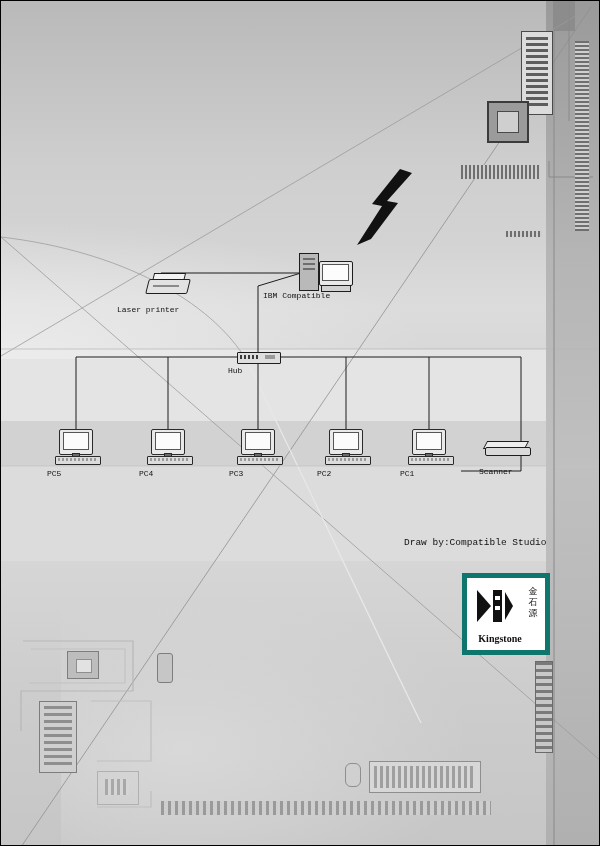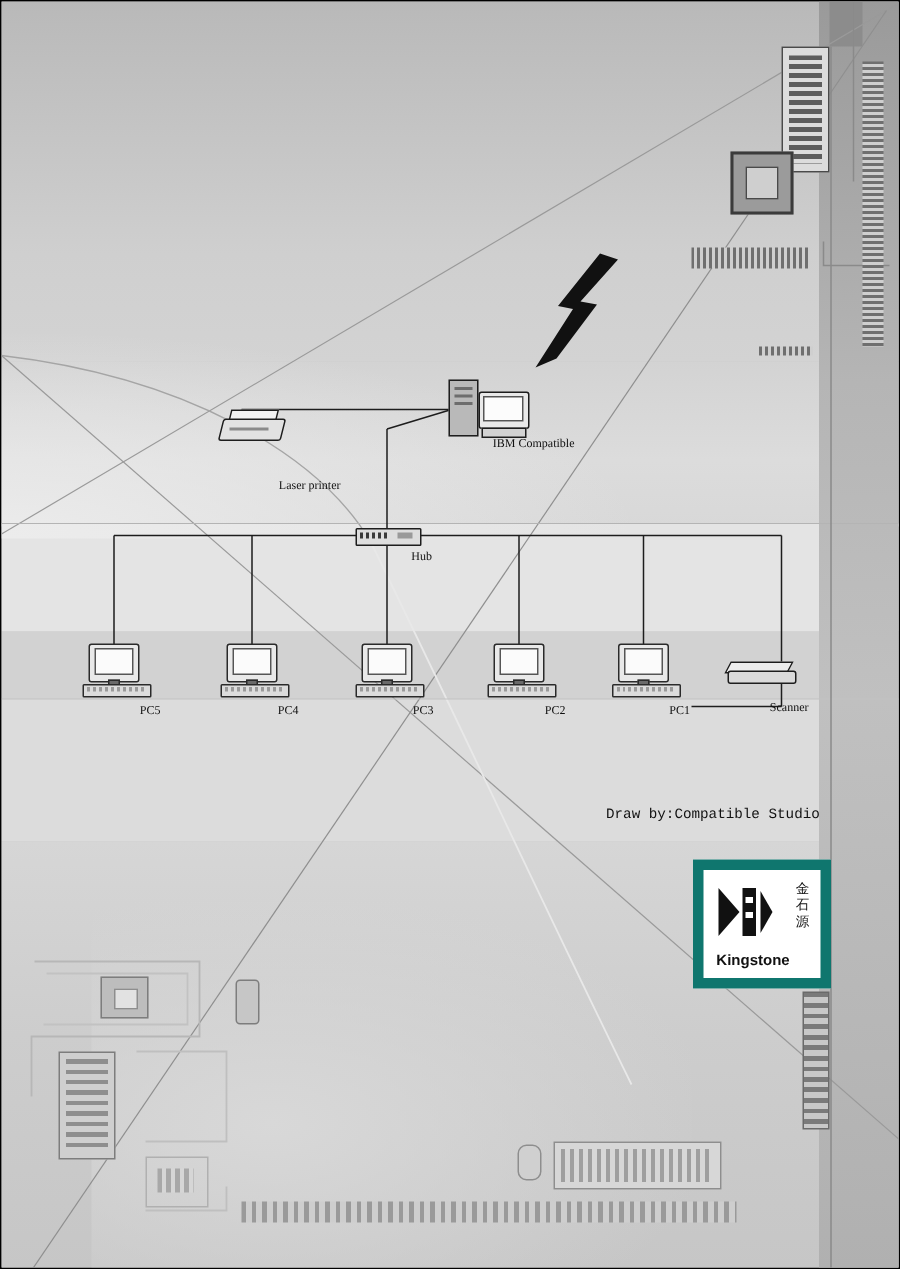--- a/index.html
+++ b/index.html
@@ -31,23 +31,23 @@
   .bg-soft2{left:60px;top:600px;width:400px;height:246px;
     background:radial-gradient(ellipse at 30% 60%,#d8d8d8 0%,rgba(216,216,216,0) 75%);}
 
   
   svg.lines{position:absolute;left:0;top:0;width:600px;height:846px;pointer-events:none;}
 
   
   .node{position:absolute;}
   .caption{
     position:absolute;
-    font-family:Liberation Serif, serif;
+    font-family:Liberation Mono, monospace;
     font-size:8px;color:#111;white-space:nowrap;
-    text-align:right;
+    text-align:left;
   }
   
   .pc{width:44px;height:36px;position:absolute;}
   .pc .mon{position:absolute;left:4px;top:0;width:32px;height:24px;
     background:#e9e9e9;border:1px solid #2a2a2a;border-radius:2px;}
   .pc .scr{position:absolute;left:8px;top:3px;width:24px;height:16px;
     background:#fbfbfb;border:1px solid #555;}
   .pc .neck{position:absolute;left:17px;top:24px;width:6px;height:3px;background:#6a6a6a;border:1px solid #2a2a2a;}
   .pc .base{position:absolute;left:0;top:27px;width:44px;height:7px;
     background:#dcdcdc;border:1px solid #2a2a2a;border-radius:1px;}
@@ -122,26 +122,26 @@
     background:#cfcfcf;border:1px solid #7d7d7d;}
   .bl-coil .w{position:absolute;left:4px;top:4px;width:28px;height:62px;
     background:repeating-linear-gradient(180deg,#8e8e8e 0 3px,#cfcfcf 3px 7px);}
   .bl-sq{position:absolute;left:96px;top:770px;width:40px;height:32px;border:1px solid #b0b0b0;}
   .bl-sq2{position:absolute;left:104px;top:778px;width:24px;height:16px;
     background:repeating-linear-gradient(90deg,#a8a8a8 0 3px,#d6d6d6 3px 6px);}
   .rcol-strip{position:absolute;left:534px;top:660px;width:16px;height:90px;
     background:repeating-linear-gradient(180deg,#7a7a7a 0 3px,#c8c8c8 3px 7px);border:1px solid #6a6a6a;}
 
   
-  .logo{position:absolute;left:461px;top:572px;width:78px;height:72px;background:#fff;border:7px solid #0f766e;}
+  .logo{position:absolute;left:461px;top:572px;width:78px;height:72px;background:#fff;border:5px solid #0f766e;}
   .logo .mark{position:absolute;left:8px;top:8px;width:40px;height:40px;}
   .logo .cn{position:absolute;right:5px;top:8px;width:14px;
     font-family:"DejaVu Sans", sans-serif;font-size:9px;line-height:11px;color:#111;text-align:center;}
   .logo .name{position:absolute;left:0;bottom:6px;width:66px;text-align:center;
-    font-family:Liberation Sans, sans-serif;font-weight:bold;font-size:10px;color:#111;letter-spacing:0px;}
+    font-family:Liberation Serif, serif;font-weight:bold;font-size:10px;color:#111;letter-spacing:0px;}
 
   .credit{position:absolute;left:403px;top:536px;
     font-family:"Liberation Mono", monospace;font-size:9.5px;color:#111;white-space:nowrap;}
 </style>
 </head>
 <body>
 
 <div id="canvas">
 
   <div class="bg-layer bg-top"></div>
@@ -216,21 +216,21 @@
     <div class="scr"></div>
     <div class="base"></div>
   </div>
   <div class="caption" style="left:262px;top:290px;width:120px;">IBM Compatible</div>
 
   <div class="prn node" style="left:146px;top:272px;">
     <div class="tray"></div>
     <div class="body"></div>
     <div class="slot"></div>
   </div>
-  <div class="caption" style="left:116px;top:318px;width:110px;">Laser printer</div>
+  <div class="caption" style="left:116px;top:304px;width:110px;">Laser printer</div>
 
   <div class="hub node" style="left:236px;top:351px;">
     <div class="body"></div>
     <div class="ports"></div>
     <div class="led"></div>
   </div>
   <div class="caption" style="left:227px;top:365px;width:60px;">Hub</div>
 
   <div class="pc node" style="left:54px;top:428px;">
     <div class="mon"></div>

